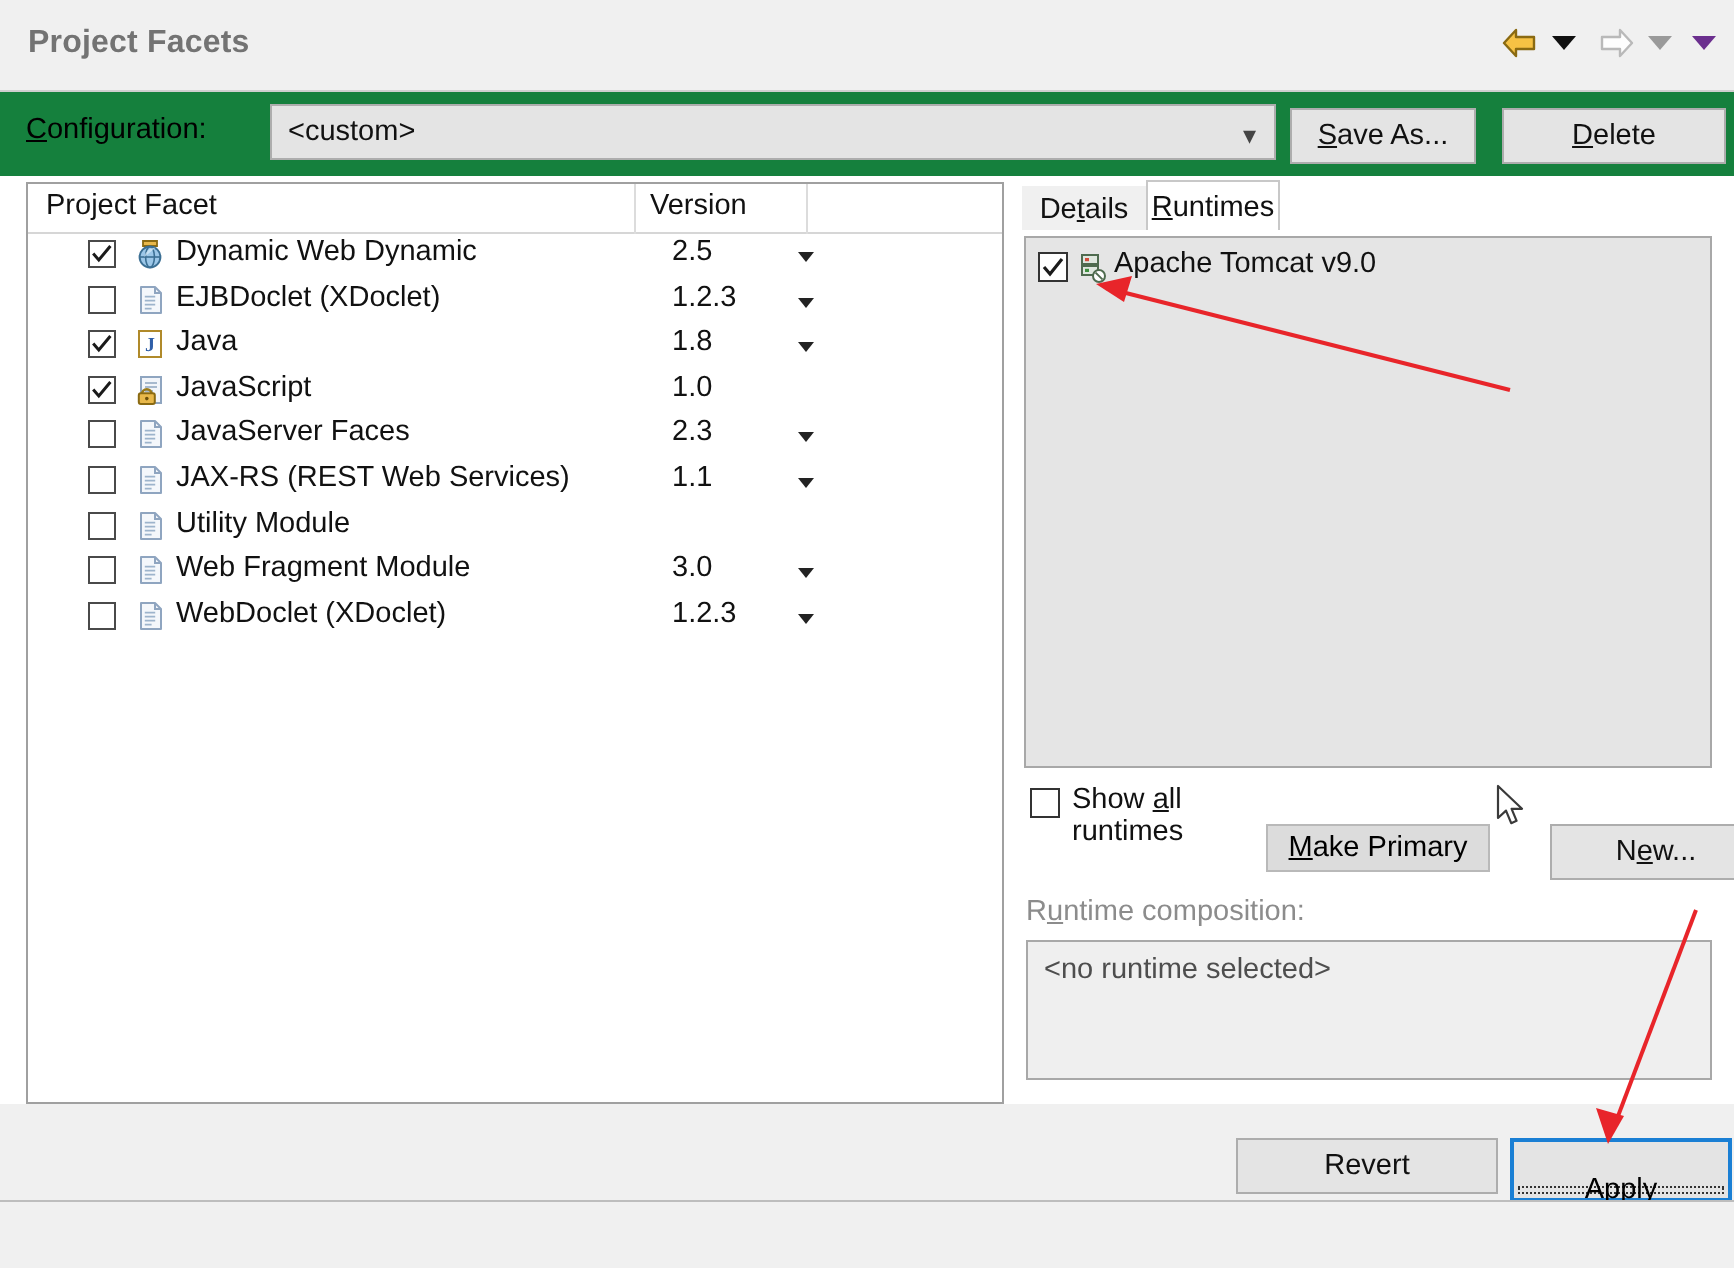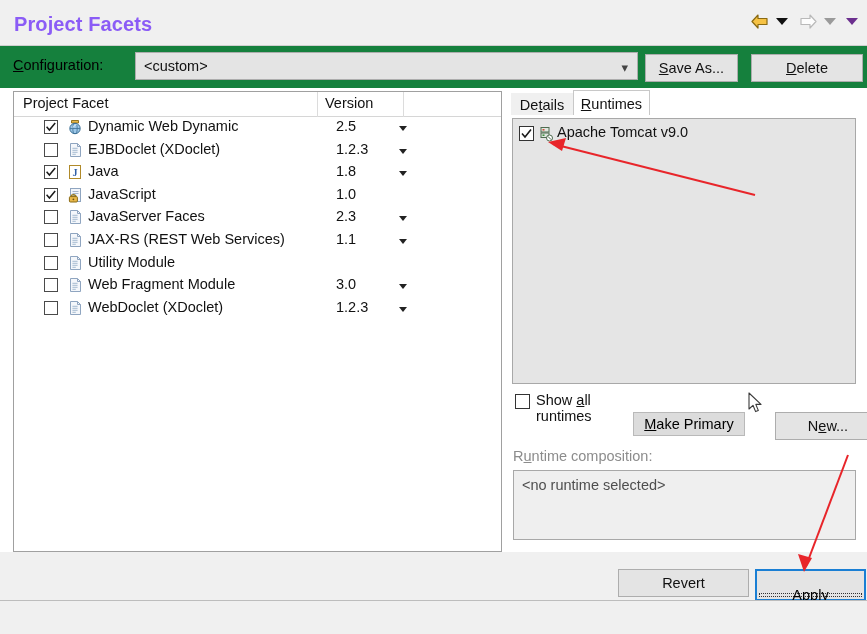--- a/index.html
+++ b/index.html
@@ -17,21 +17,21 @@
   
   #titlebar{
     position:absolute;left:0;top:0;width:867px;height:46px;
     background:#f0f0f0;
   }
   #titlebar .rule{
     position:absolute;left:0;bottom:0;width:867px;height:1px;background:#cfcfcf;
   }
   #page-title{
     position:absolute;left:14px;top:13px;
-    font-size:20px;font-weight:bold;color:#8b5cf6;
+    font-size:16px;font-weight:bold;color:#737373;
     letter-spacing:.1px;
   }
   #nav-icons{
     position:absolute;right:9px;top:13px;
     display:flex;align-items:center;gap:6px;
   }
   .arrow-svg{display:block;}
   .tri{width:0;height:0;border-left:6px solid transparent;border-right:6px solid transparent;}
   .tri-dark{border-top:7px solid #101010;}
   .tri-grey{border-top:7px solid #9a9a9a;}
@@ -94,21 +94,21 @@
 
   
   #tabstrip{position:absolute;left:511px;top:90px;width:352px;height:26px;}
   .tab{
     position:absolute;top:0;height:26px;box-sizing:border-box;
     display:flex;align-items:center;justify-content:center;
     font-size:14.5px;color:#111;cursor:default;
   }
   #tab-details{left:0;width:62px;background:#f0f0f0;top:3px;height:23px;}
   #tab-runtimes{
-    left:62px;width:77px;background:#ffffff;
+    left:62px;width:67px;background:#ffffff;
     border-left:1px solid #c8c8c8;border-top:1px solid #c8c8c8;border-right:1px solid #c8c8c8;
   }
   #tab-fill{
     position:absolute;left:139px;top:22px;width:213px;height:4px;background:#ffffff;
   }
   #tabpanel{
     position:absolute;left:511px;top:115px;width:352px;height:398px;
     background:#ffffff;
   }
   #runtime-list{

